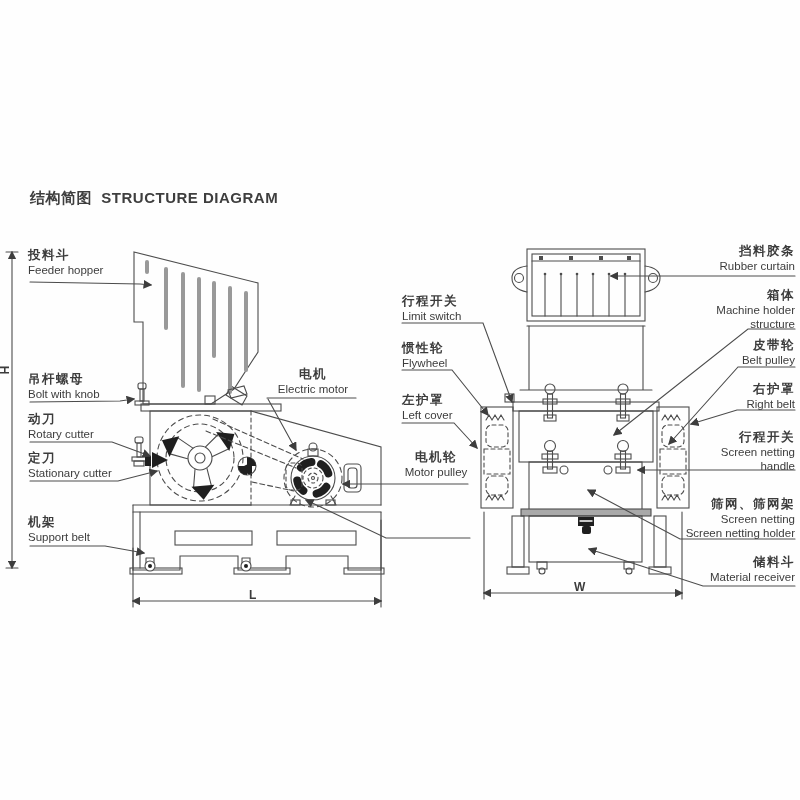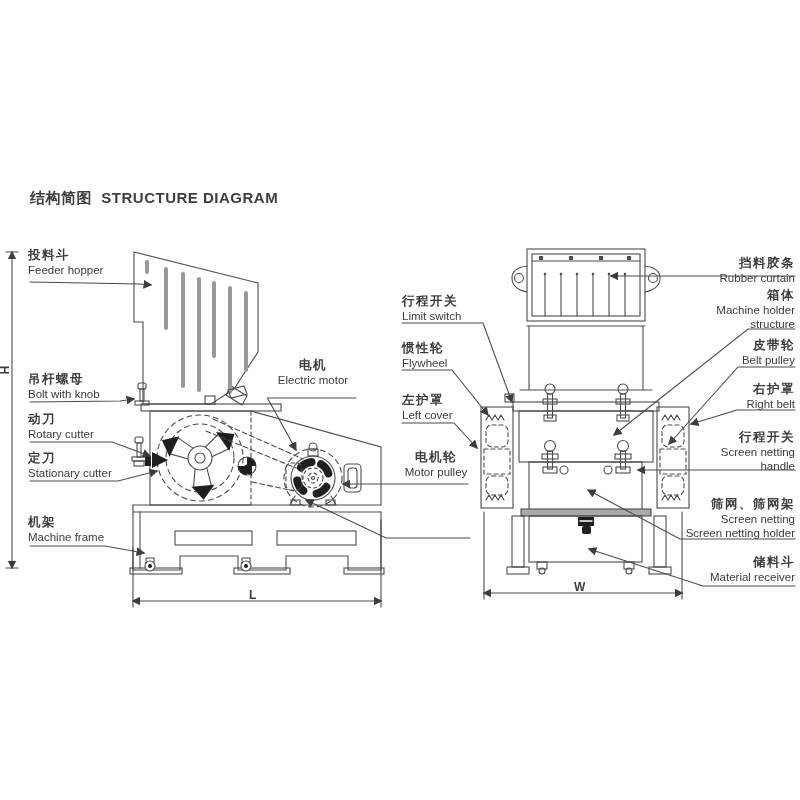--- a/index.html
+++ b/index.html
@@ -297,45 +297,45 @@
   <div class="lbl" style="left:28px;top:412px">
     <div class="zh">动刀</div>
     <div class="en">Rotary cutter</div>
   </div>
   <div class="lbl" style="left:28px;top:451px">
     <div class="zh">定刀</div>
     <div class="en">Stationary cutter</div>
   </div>
   <div class="lbl" style="left:28px;top:515px">
     <div class="zh">机架</div>
-    <div class="en">Machine frame</div>
-  </div>
-
-  <div class="lbl center" style="left:268px;top:358px;width:90px">
+    <div class="en">Support belt</div>
+  </div>
+
+  <div class="lbl center" style="left:268px;top:367px;width:90px">
     <div class="zh">电机</div>
     <div class="en">Electric motor</div>
   </div>
   <div class="lbl" style="left:402px;top:294px">
     <div class="zh">行程开关</div>
     <div class="en">Limit switch</div>
   </div>
   <div class="lbl" style="left:402px;top:341px">
     <div class="zh">惯性轮</div>
     <div class="en">Flywheel</div>
   </div>
   <div class="lbl" style="left:402px;top:393px">
     <div class="zh">左护罩</div>
     <div class="en">Left cover</div>
   </div>
   <div class="lbl center" style="left:400px;top:450px;width:72px">
     <div class="zh">电机轮</div>
     <div class="en">Motor pulley</div>
   </div>
 
-  <div class="lbl right" style="right:5px;top:256px">
+  <div class="lbl right" style="right:5px;top:244px">
     <div class="zh">挡料胶条</div>
     <div class="en">Rubber curtain</div>
   </div>
   <div class="lbl right" style="right:5px;top:288px">
     <div class="zh">箱体</div>
     <div class="en">Machine holder</div>
     <div class="en">structure</div>
   </div>
   <div class="lbl right" style="right:5px;top:338px">
     <div class="zh">皮带轮</div>

